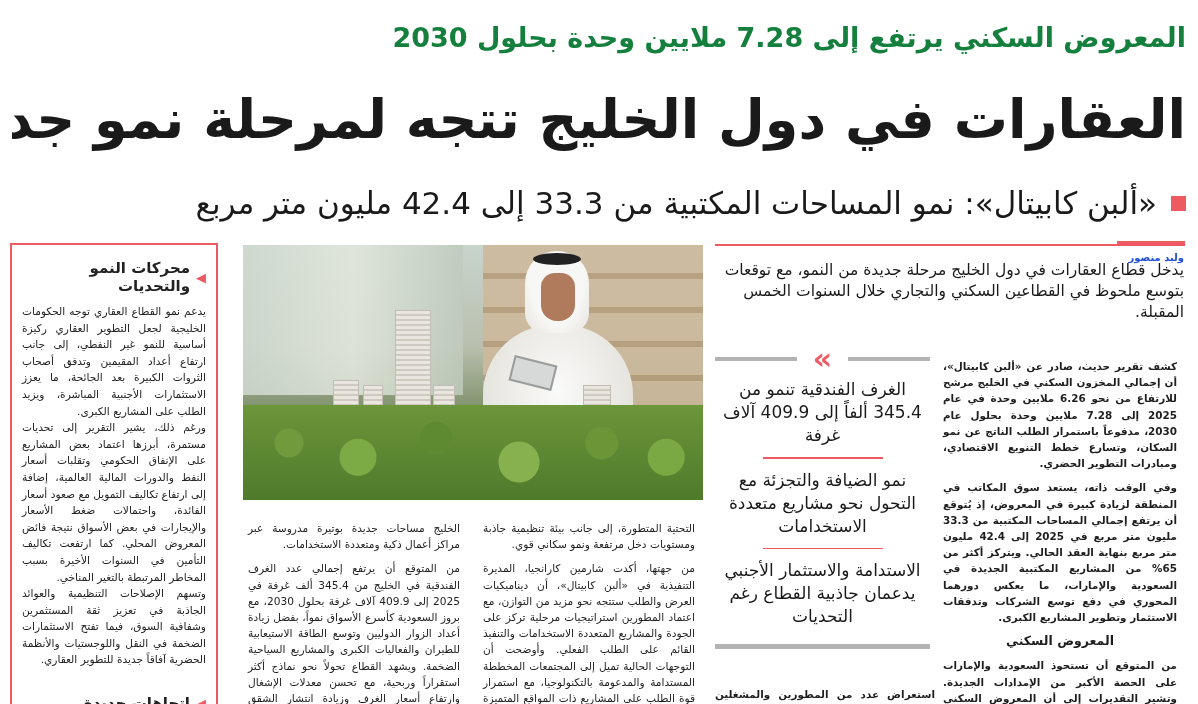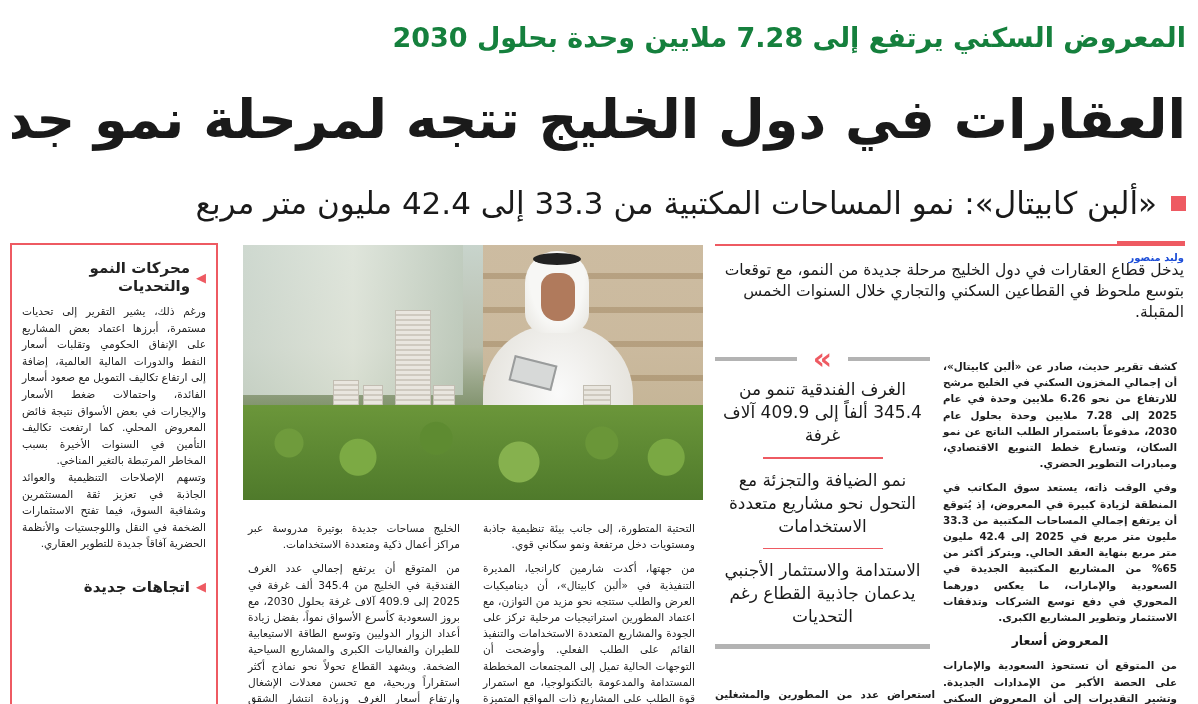--- a/index.html
+++ b/index.html
@@ -104,21 +104,21 @@
 
 <div class="lead-bar">
     <div class="thick"></div>
   </div>
 <div class="byline">وليد منصور</div>
 <div class="lead">يدخل قطاع العقارات في دول الخليج مرحلة جديدة من النمو، مع توقعات بتوسع ملحوظ في القطاعين السكني والتجاري خلال السنوات الخمس المقبلة.</div>
 
 <div class="col col-c">
   <p>كشف تقرير حديث، صادر عن «ألبن كابيتال»، أن إجمالي المخزون السكني في الخليج مرشح للارتفاع من نحو 6.26 ملايين وحدة في عام 2025 إلى 7.28 ملايين وحدة بحلول عام 2030، مدفوعاً باستمرار الطلب الناتج عن نمو السكان، وتسارع خطط التنويع الاقتصادي، ومبادرات التطوير الحضري.</p>
   <p>وفي الوقت ذاته، يستعد سوق المكاتب في المنطقة لزيادة كبيرة في المعروض، إذ يُتوقع أن يرتفع إجمالي المساحات المكتبية من 33.3 مليون متر مربع في 2025 إلى 42.4 مليون متر مربع بنهاية العقد الحالي. ويتركز أكثر من 65% من المشاريع المكتبية الجديدة في السعودية والإمارات، ما يعكس دورهما المحوري في دفع توسع الشركات وتدفقات الاستثمار وتطوير المشاريع الكبرى.</p>
-  <div class="subtitle">المعروض أسعار</div>
+  <div class="subtitle">المعروض السكني</div>
   <p>من المتوقع أن تستحوذ السعودية والإمارات على الحصة الأكبر من الإمدادات الجديدة. وتشير التقديرات إلى أن المعروض السكني في السعودية سيزيد بنحو 499 ألف وحدة بين 2025 و2030، ليصل إلى 3.45 ملايين وحدة، مدفوعاً بالمشاريع العملاقة والمجتمعات المخططة في الرياض وجدة.</p>
 </div>
 
 <div class="pull">
   <div class="top-rule">
     <div class="line l"></div>
     <div class="line r"></div>
     <span class="quote-icon">»</span>
   </div>
   <div class="q">الغرف الفندقية تنمو من 345.4 ألفاً إلى 409.9 آلاف غرفة</div>
@@ -158,20 +158,21 @@
   <p>من المتوقع أن يرتفع إجمالي عدد الغرف الفندقية في الخليج من 345.4 ألف غرفة في 2025 إلى 409.9 آلاف غرفة بحلول 2030، مع بروز السعودية كأسرع الأسواق نمواً، بفضل زيادة أعداد الزوار الدوليين وتوسع الطاقة الاستيعابية للطيران والفعاليات الكبرى والمشاريع السياحية الضخمة. ويشهد القطاع تحولاً نحو نماذج أكثر استقراراً وربحية، مع تحسن معدلات الإشغال وارتفاع أسعار الغرف وزيادة انتشار الشقق الفندقية.</p>
   <div class="subtitle">قطاع التجزئة</div>
 </div>
 
 <div class="sidebar">
   <div class="sb-title">
     <span class="tri">◀</span>
     <span>محركات النمو والتحديات</span>
   </div>
   <div class="sb-text">
+    <p>يدعم نمو القطاع العقاري توجه الحكومات الخليجية لجعل التطوير العقاري ركيزة أساسية للنمو غير النفطي، إلى جانب ارتفاع أعداد المقيمين وتدفق أصحاب الثروات الكبيرة بعد الجائحة، ما يعزز الاستثمارات الأجنبية المباشرة، ويزيد الطلب على المشاريع الكبرى.</p>
     <p>ورغم ذلك، يشير التقرير إلى تحديات مستمرة، أبرزها اعتماد بعض المشاريع على الإنفاق الحكومي وتقلبات أسعار النفط والدورات المالية العالمية، إضافة إلى ارتفاع تكاليف التمويل مع صعود أسعار الفائدة، واحتمالات ضغط الأسعار والإيجارات في بعض الأسواق نتيجة فائض المعروض المحلي. كما ارتفعت تكاليف التأمين في السنوات الأخيرة بسبب المخاطر المرتبطة بالتغير المناخي.</p>
     <p>وتسهم الإصلاحات التنظيمية والعوائد الجاذبة في تعزيز ثقة المستثمرين وشفافية السوق، فيما تفتح الاستثمارات الضخمة في النقل واللوجستيات والأنظمة الحضرية آفاقاً جديدة للتطوير العقاري.</p>
   </div>
   <div class="sb-title second">
     <span class="tri">◀</span>
     <span>اتجاهات جديدة</span>
   </div>
 </div>
 
 </body></html>

